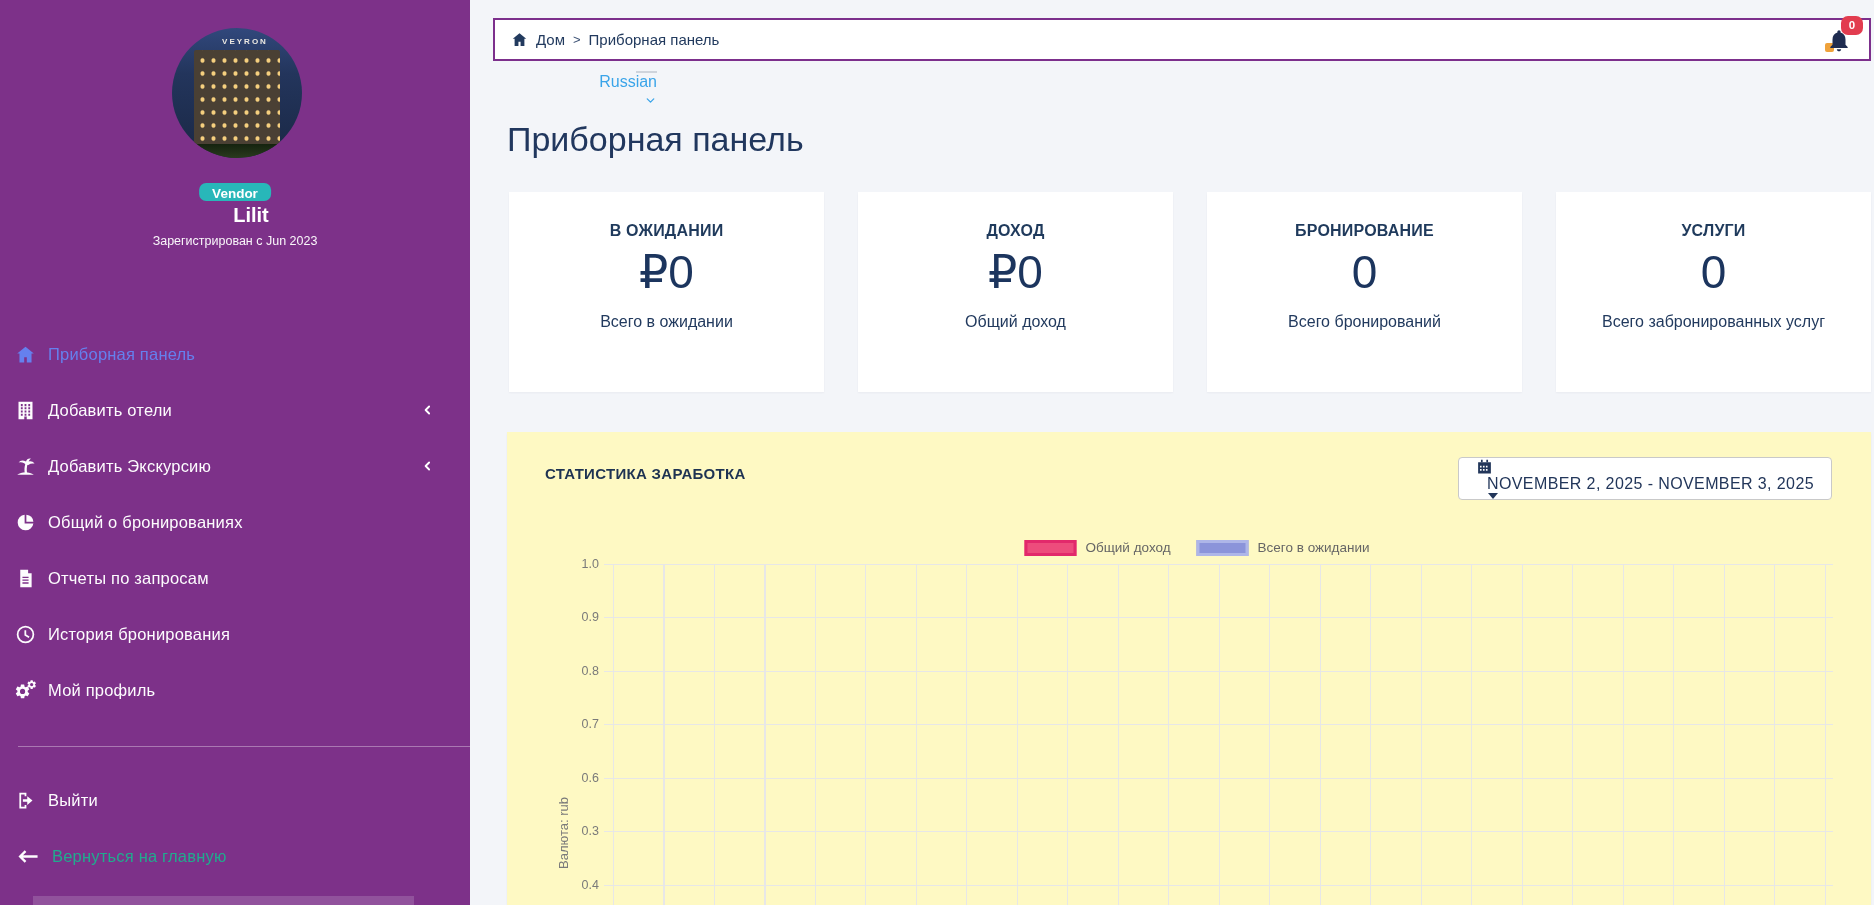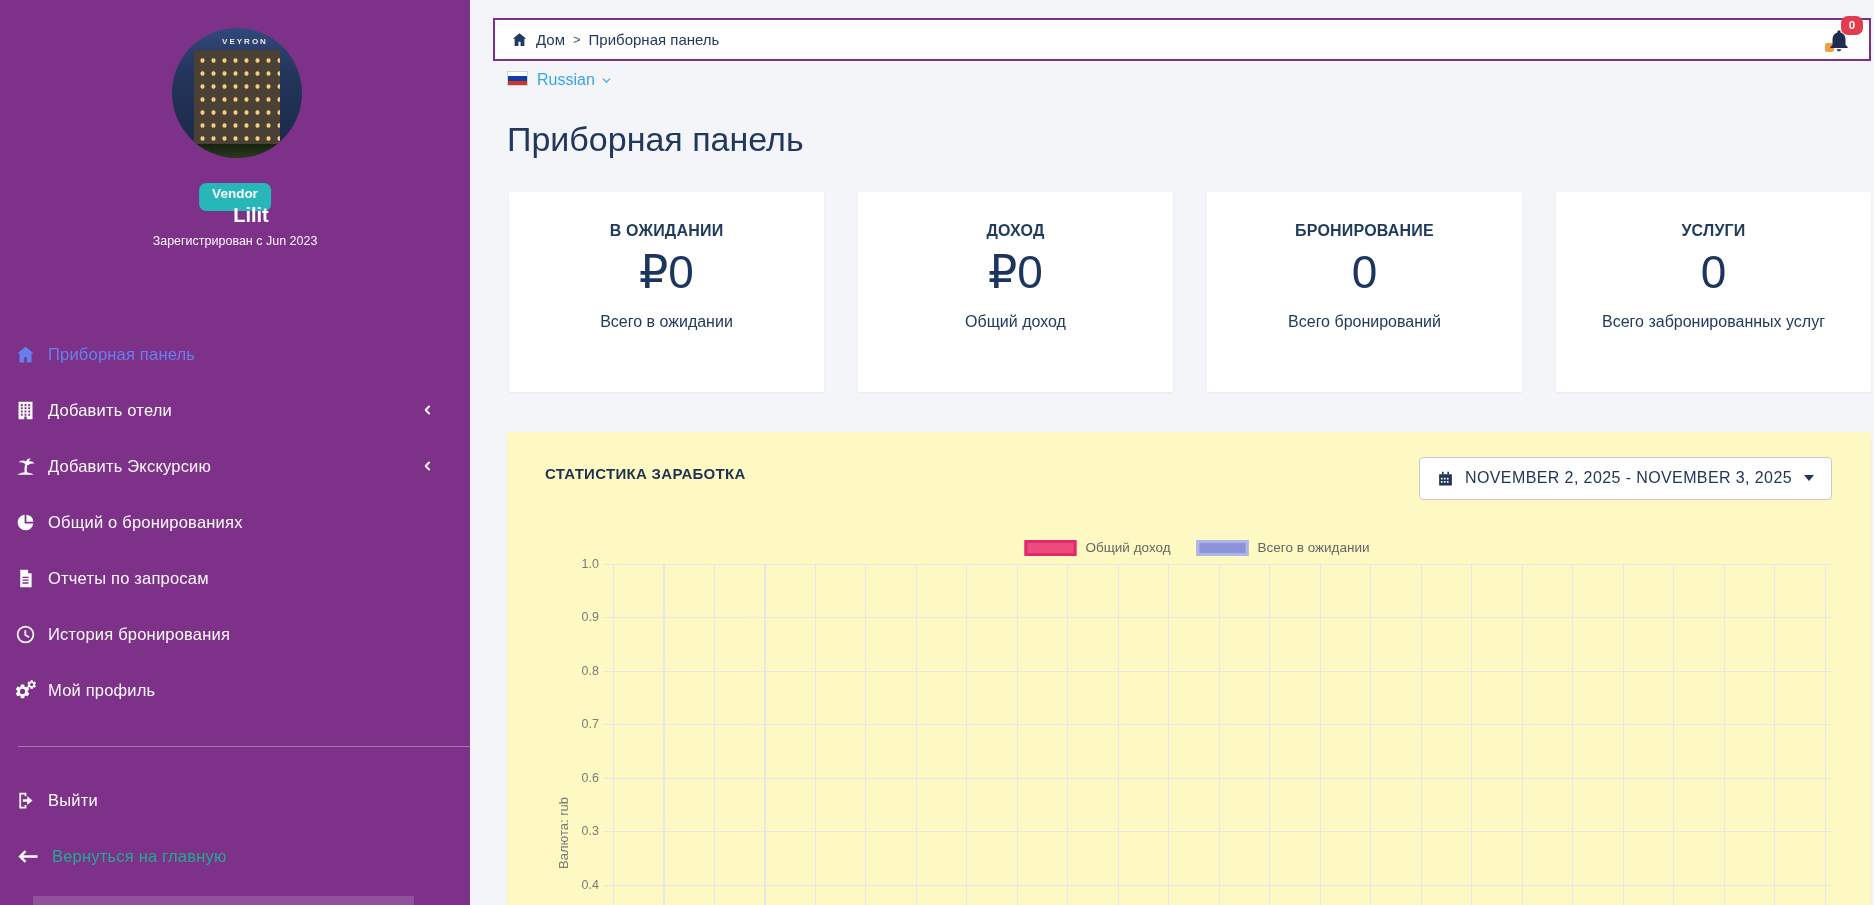--- a/index.html
+++ b/index.html
@@ -14,21 +14,21 @@
   .av-building { position:absolute; left:17%; right:17%; top:17%; bottom:9%;
             background-color:#4a4034; border-radius:2px;
             background-image:radial-gradient(rgba(255,215,130,.95) 1.3px, rgba(255,215,130,0) 2.6px);
             background-size:11px 13px; background-position:3px 4px; }
   .av-sign { position:absolute; top:7%; left:16px; right:0; text-align:center; font-size:8px; font-weight:700;
             letter-spacing:2px; color:#ece9e2; }
   .av-base { position:absolute; bottom:0; left:0; right:0; height:11%;
             background:linear-gradient(180deg,#15230f,#2a3a1e); }
   .vendor-badge { position:absolute; top:183px; left:50%; transform:translateX(-50%);
             background:#28b7b9; color:#fff; font-size:13.5px; font-weight:700;
-            padding:3px 13px 10px; border-radius:7px; }
+            padding:3px 13px 0; border-radius:7px; }
   .vendor-name { position:absolute; top:204px; left:0; right:0; text-align:center;
             font-size:20px; font-weight:700;padding-left:32px; }
   .vendor-registered { position:absolute; top:234px; left:0; right:0; text-align:center;
             font-size:12.5px; opacity:.96; }
   .menu { position:absolute; top:326px; left:0; right:0; }
   .menu-item { position:relative; display:flex; align-items:center; height:56px; padding-left:15px;
             color:#fdfcfe; cursor:pointer; }
   .menu-item .mi { width:21px; height:21px; flex:0 0 21px; display:flex; align-items:center; }
   .menu-item .menu-label { margin-left:12px; font-size:16.5px; letter-spacing:.2px; }
   .menu-item.active { color:#6580ee; }
@@ -49,43 +49,43 @@
   .bc-home { width:17px; height:17px; color:#223a5e; margin-right:8px; }
   .bc-item { font-size:15px; color:#223a5e; }
   .bc-sep { font-size:13px; color:#3c5174; margin:0 8px; }
   .bell-wrap { position:absolute; right:16px; top:5px; width:27px; height:30px; cursor:pointer; }
   .bell-accent { position:absolute; left:-1px; bottom:3px; width:9px; height:9px; background:#efa23b; border-radius:2px; }
   .bell { position:absolute; left:0; top:2px; width:26px; height:27px; color:#1f2c50; }
   .bell-badge { position:absolute; right:-10px; top:-9px; min-width:22px; height:19px; background:#e23c4f;
             border-radius:7px; color:#fff; font-size:11.5px; font-weight:700; text-align:center;
             line-height:19px; padding:0 4px; }
 
-  .lang-row { display:flex; align-items:flex-start; margin:10px 0 0 37px; height:22px; cursor:pointer; width:150px; }
+  .lang-row { display:flex; align-items:flex-end; margin:10px 0 0 37px; height:22px; cursor:pointer; width:150px;flex-direction:column; }
   .flag { position:relative; width:21px; height:15px; border:1px solid #cfd4dc; background:#fff; }
   .flag i { display:block; height:33.33%; }
   .flag .fw { background:#ffffff; } .flag .fb { background:#0a3fa9; } .flag .fr { background:#d6321e; }
   .lang-label { margin-left:9px; font-size:16px; color:#3aa4e9; }
   .lang-caret { width:13px; height:13px; color:#3aa4e9; margin-left:5px; margin-top:3px; }
 
   .page-title { margin:25px 0 0 37px; font-size:34px; font-weight:400; color:#21375e; line-height:1.28; }
 
   .stats-row { display:flex; gap:34px; margin:30px 3px 0 39px; }
   .stat-card { flex:1; height:200px; background:#fff; box-shadow:0 1px 2px rgba(30,40,80,.05);
             text-align:center; padding:30px 20px 12px; }
   .stat-label { font-size:16px; font-weight:700; color:#1f3a5c; letter-spacing:.2px; }
   .stat-value { margin-top:6px; font-size:46px; font-weight:400; color:#1c355e; line-height:1.15; }
   .stat-sub { margin-top:12px; font-size:16px; color:#223a5e; line-height:1.45; }
 
   .chart-panel { position:relative; margin:40px 3px 0 37px; height:473px; background:#fef9c3;
             overflow:hidden; box-shadow:0 1px 2px rgba(30,40,80,.05); }
   .chart-title { position:absolute; left:38px; top:33px; font-size:15px; font-weight:700;
             color:#1e3352; letter-spacing:.3px; }
   .date-btn { position:absolute; right:39px; top:25px; height:43px; background:#fff;
-            border:1px solid #c9c9c9; border-radius:4px; display:flex; align-items:center;
-            padding:0 17px; cursor:pointer; font-family:inherit; }
+            border:1px solid #c9c9c9; border-radius:4px; display:flex; 
+            padding:0 17px; cursor:pointer; font-family:inherit;flex-direction:column; }
   .date-btn .cal { width:17px; height:17px; color:#22365a; }
   .date-label { margin-left:11px; font-size:16px; font-weight:500; color:#22365a; letter-spacing:.4px; }
   .caret { width:0; height:0; border-left:5.5px solid transparent; border-right:5.5px solid transparent;
             border-top:6.5px solid #22365a; margin-left:12px; }
   .legend { position:absolute; left:690px; top:108px; transform:translateX(-50%);
             display:flex; align-items:center; gap:26px; }
   .legend-item { display:flex; align-items:center; }
   .legend-swatch { width:52px; height:16px; margin-right:9px; }
   .legend-label { font-size:13.5px; color:#666; }
   .ylabel { position:absolute; left:56px; top:401px; transform:translate(-50%,-50%) rotate(-90deg);

